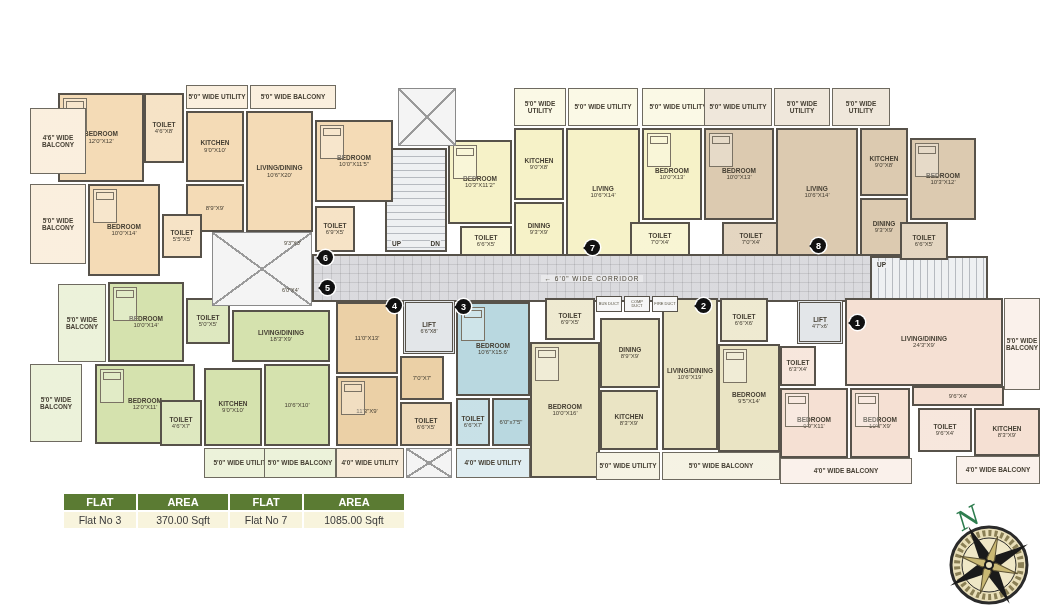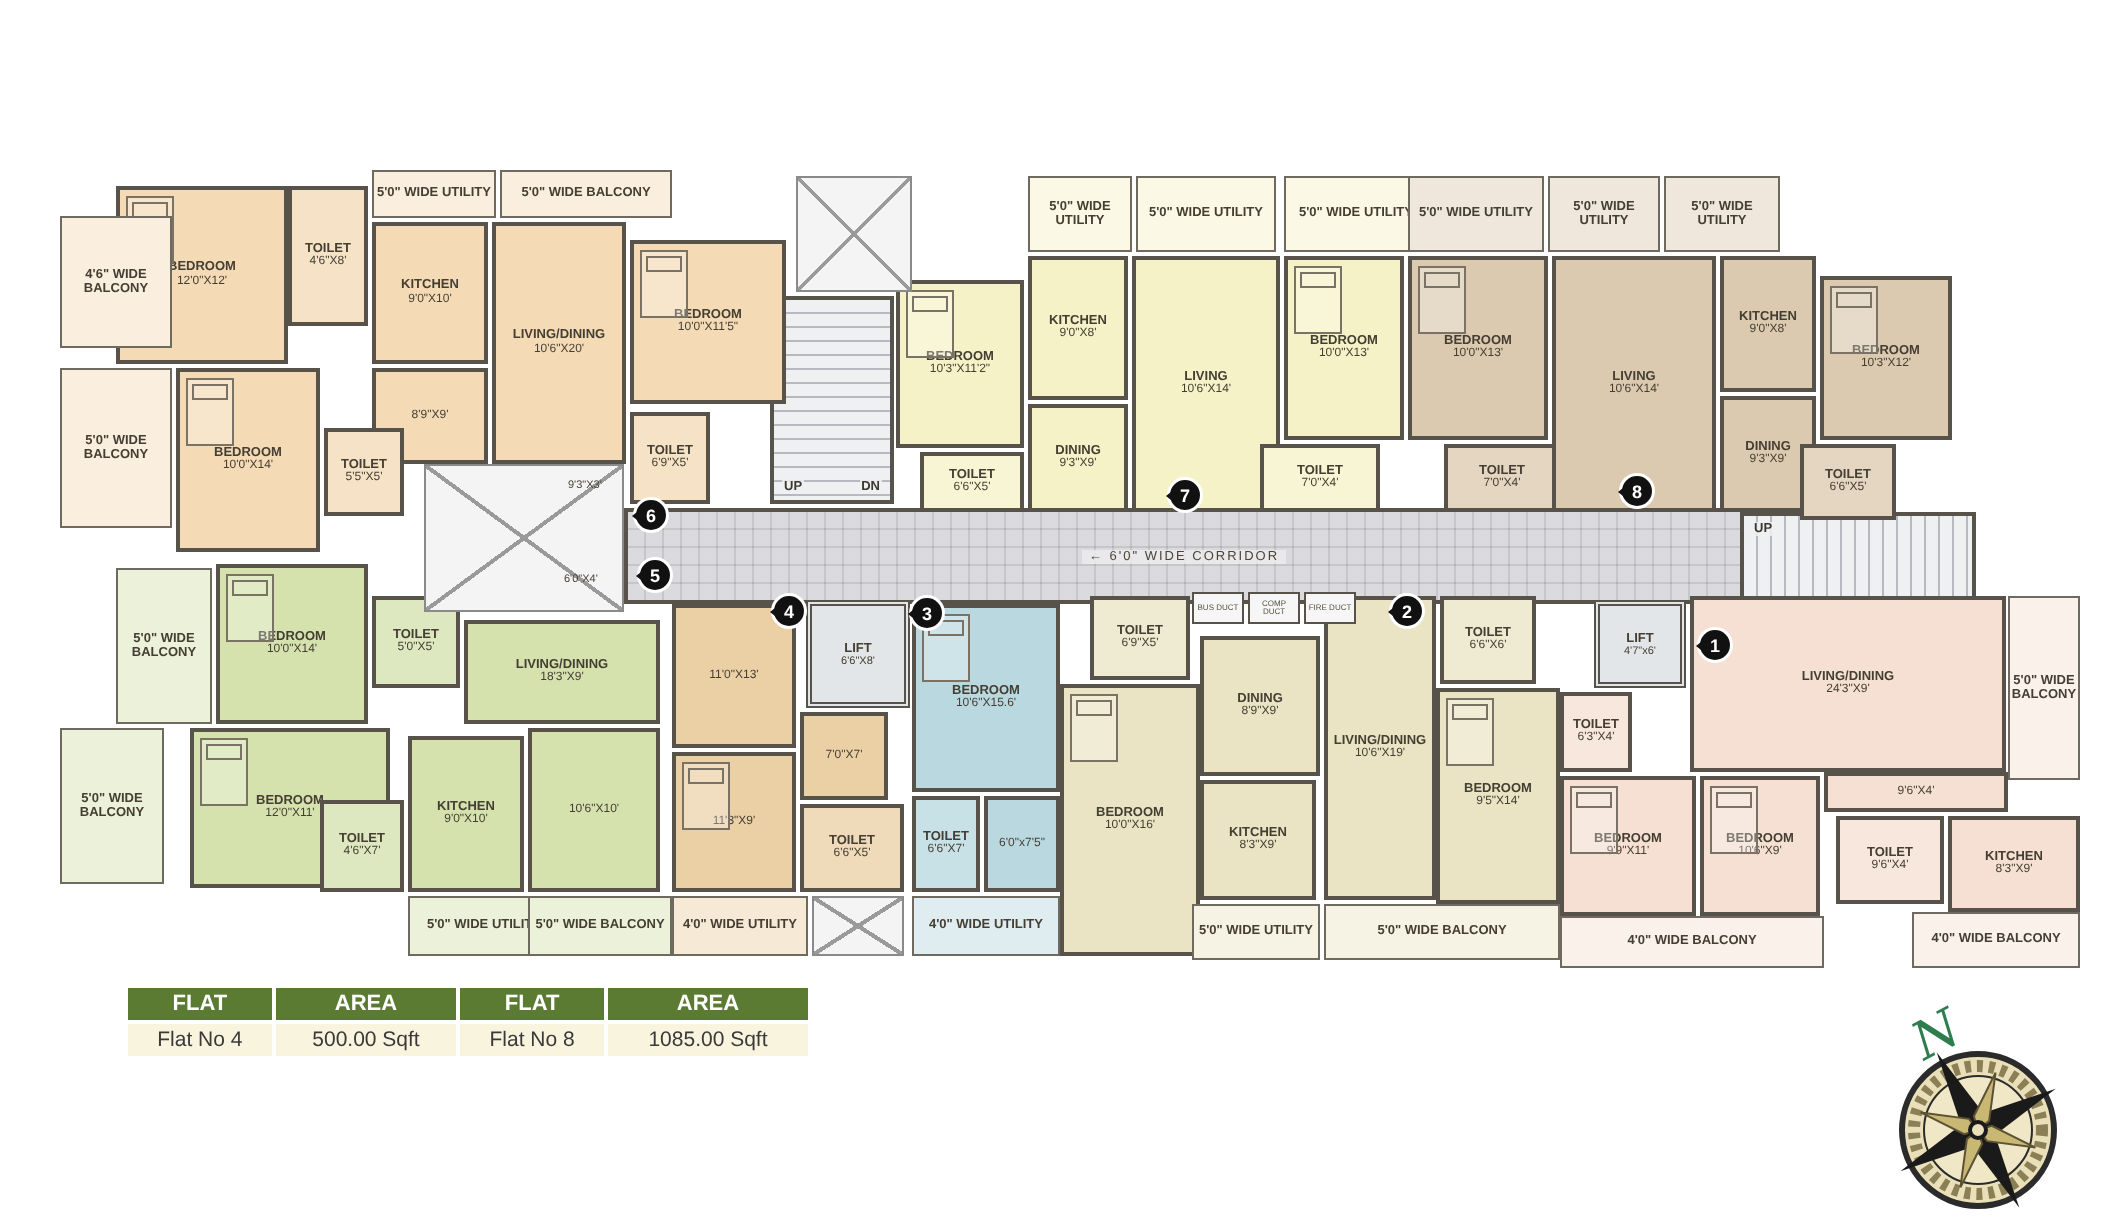--- a/index.html
+++ b/index.html
@@ -386,23 +386,23 @@
       <thead>
           <tr id="area-head">
             <th>FLAT</th>
             <th>AREA</th>
             <th>FLAT</th>
             <th>AREA</th>
           </tr>
         </thead>
       <tbody id="area-body">
           <tr>
-            <td>Flat No 4</td>
-            <td>500.00 Sqft</td>
-            <td>Flat No 8</td>
+            <td>Flat No 3</td>
+            <td>370.00 Sqft</td>
+            <td>Flat No 7</td>
             <td>1085.00 Sqft</td>
           </tr>
         </tbody>
     </table>
   </div>
 
   <div id="compass">
     <span class="north">N</span>
     <svg width="105" height="105" viewBox="0 0 105 105">
       <g transform="translate(54,60)">

